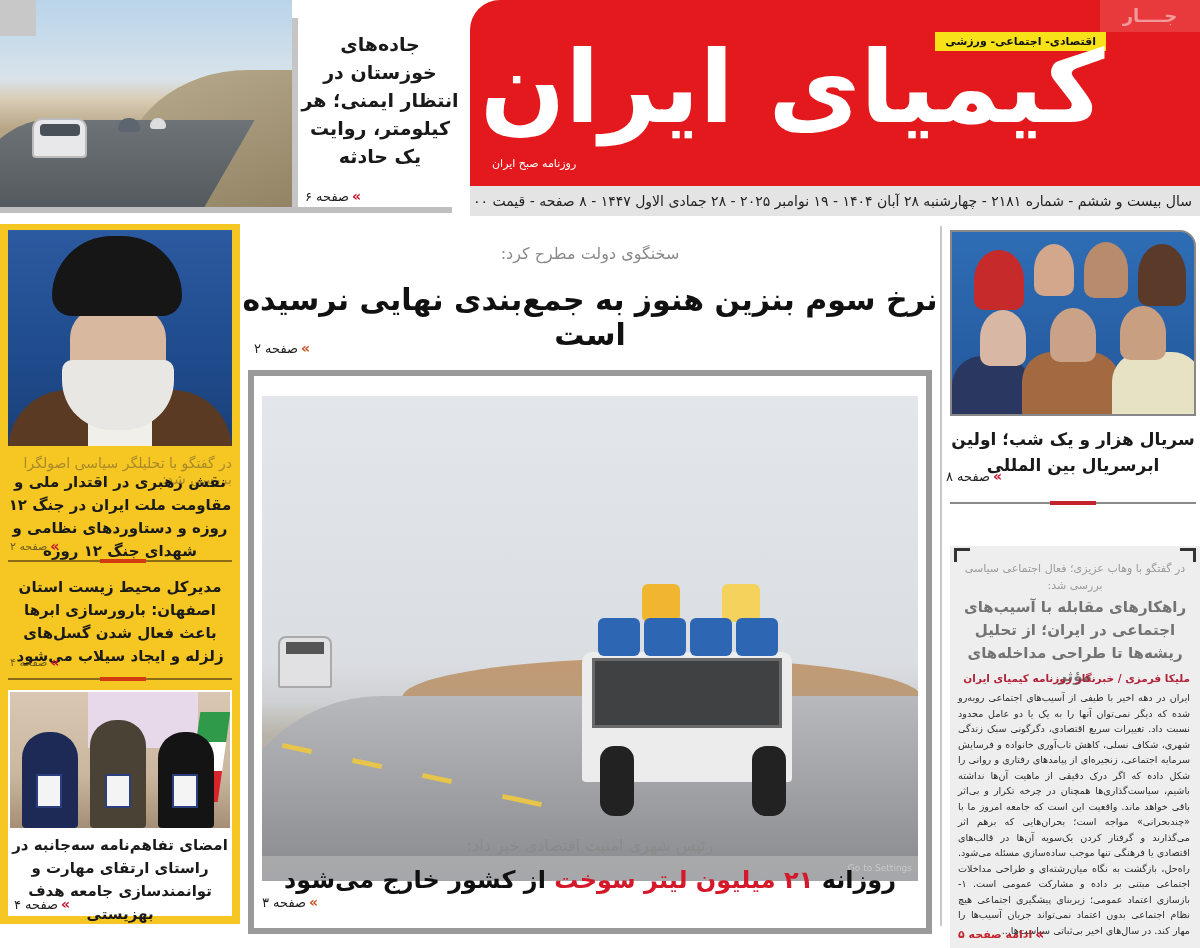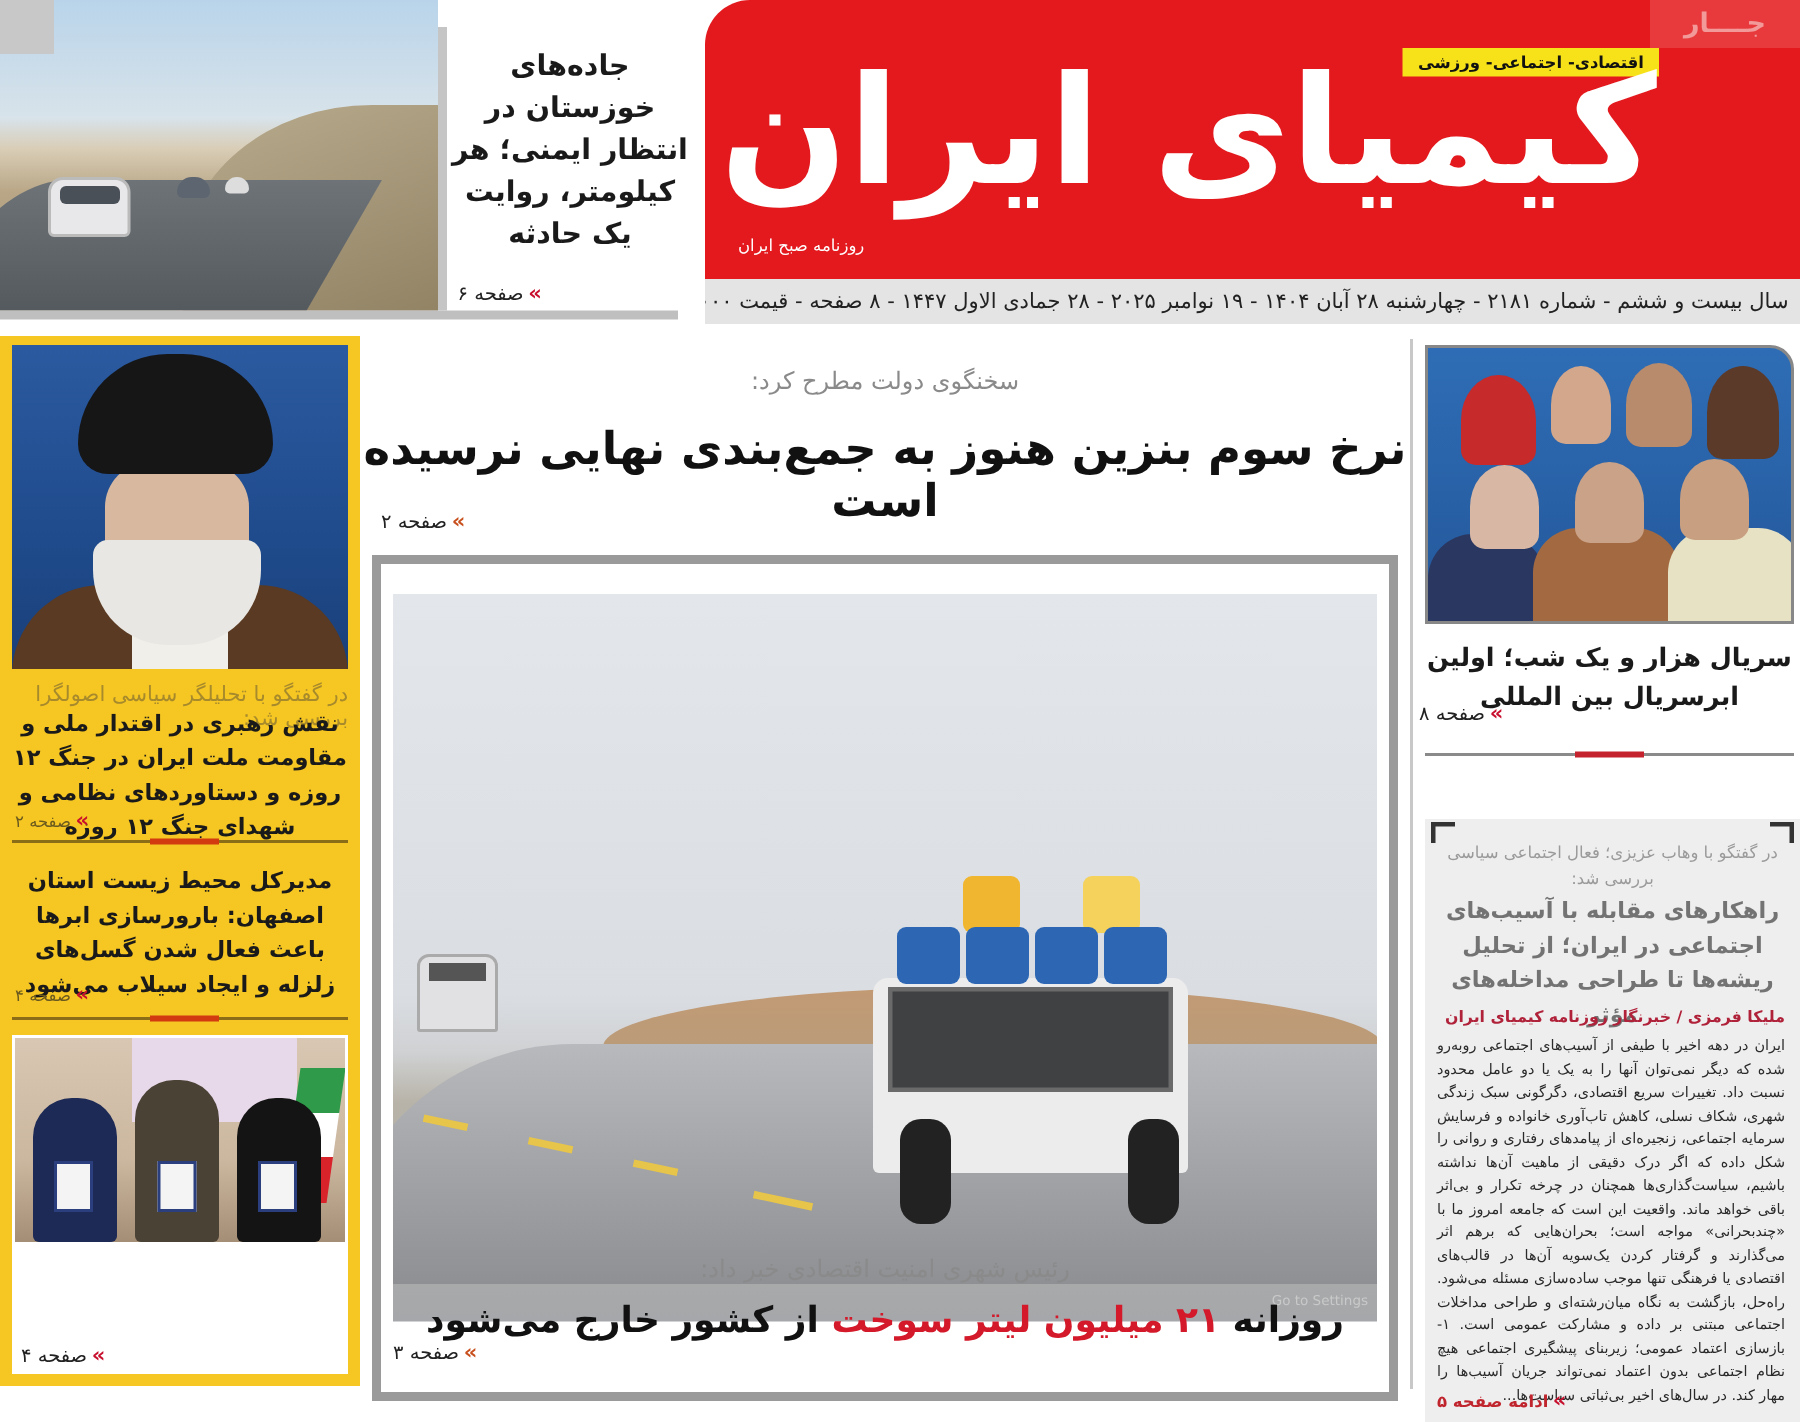--- a/index.html
+++ b/index.html
@@ -308,20 +308,21 @@
     <div class="signing-photo">
       <div class="banner"></div>
       <div class="flag"></div>
       <div class="person p1"></div>
       <div class="person p2"></div>
       <div class="person p3"></div>
       <div class="doc d1"></div>
       <div class="doc d2"></div>
       <div class="doc d3"></div>
     </div>
+    <div class="signing-head">امضای تفاهم‌نامه سه‌جانبه در راستای ارتقای مهارت و توانمندسازی جامعه هدف بهزیستی</div>
     <div class="signing-ref page-ref">
       <span class="arrow">»</span>
       <span>صفحه ۴</span>
     </div>
   </div>
 </div>
 
 <div class="abs center-kicker">سخنگوی دولت مطرح کرد:</div>
 <div class="abs center-headline">نرخ سوم بنزین هنوز به جمع‌بندی نهایی نرسیده است</div>
 <div class="abs center-ref1 page-ref">

